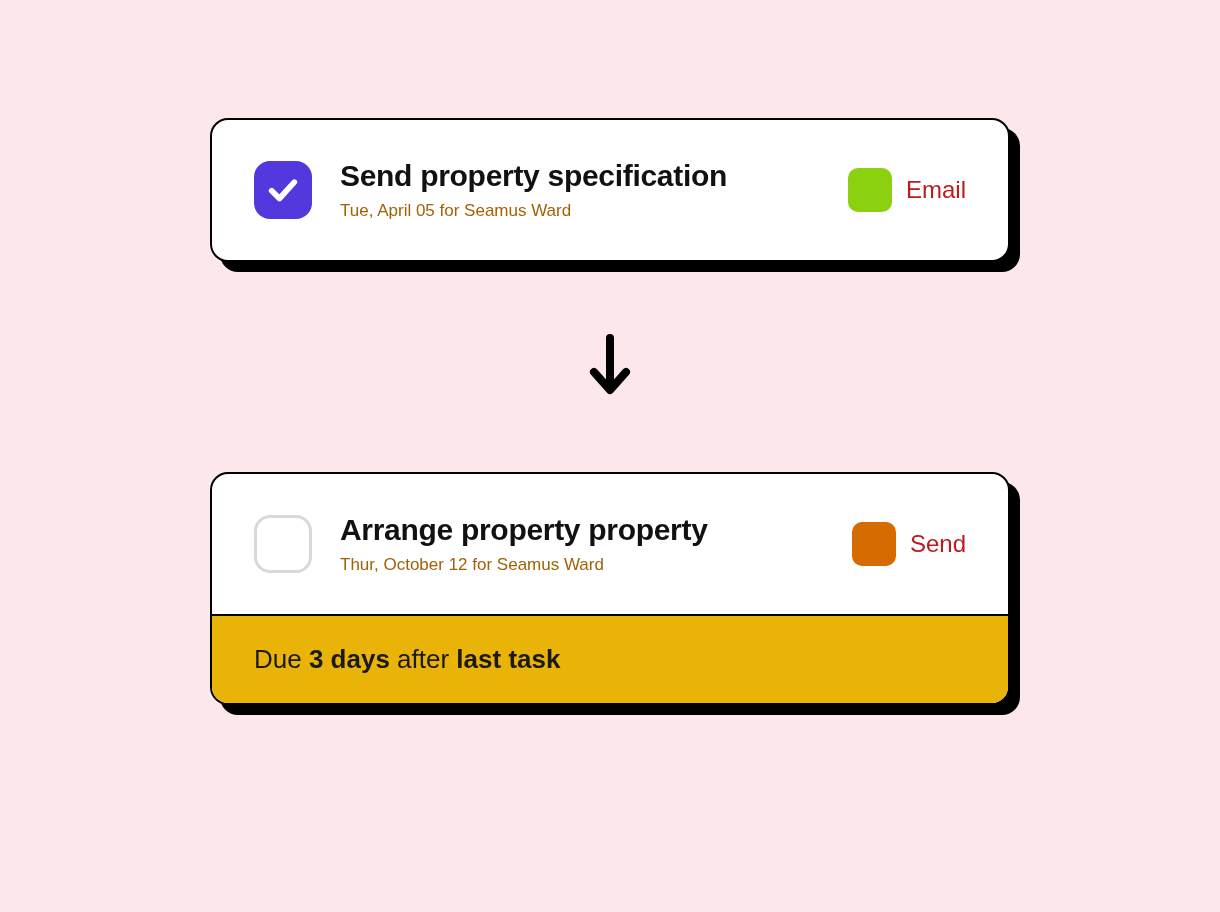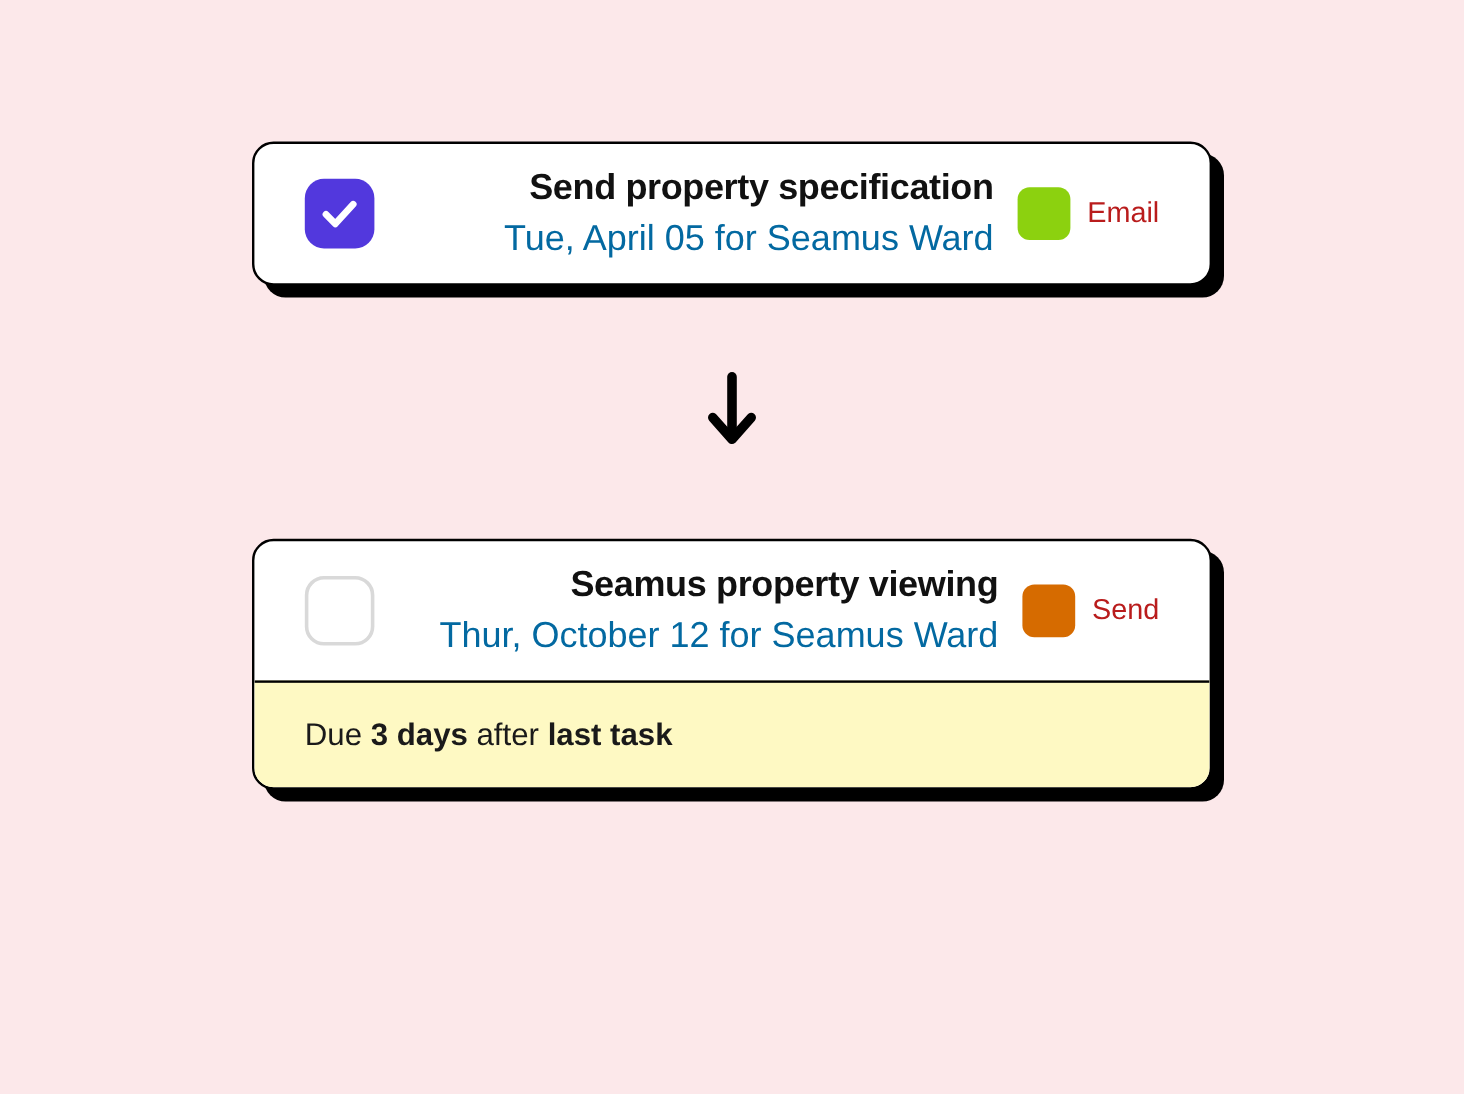--- a/index.html
+++ b/index.html
@@ -18,22 +18,21 @@
     width: 800px;
     background: #ffffff;
     border: 2px solid #000000;
     border-radius: 18px;
     box-shadow: 10px 10px 0 0 #000000;
     overflow: hidden;
   }
   .card-body {
     display: flex;
     align-items: center;
-    padding: 20px 42px;
-    text-align: right;
+    padding: 39px 42px;
   }
   .checkbox {
     width: 58px;
     height: 58px;
     border-radius: 16px;
     flex-shrink: 0;
     display: flex;
     align-items: center;
     justify-content: center;
   }
@@ -52,22 +51,22 @@
     flex: 1;
     margin-left: 28px;
   }
   .task-title {
     font-size: 30px;
     font-weight: 700;
     color: #111111;
     letter-spacing: -0.3px;
   }
   .task-subtitle {
-    font-size: 30px;
-    color: #0369a1;
+    font-size: 17px;
+    color: #a16207;
     margin-top: 8px;
   }
   .tag {
     display: flex;
     align-items: center;
     flex-shrink: 0;
     margin-left: 20px;
   }
   .tag-swatch {
     width: 44px;
@@ -80,21 +79,21 @@
     color: #b91c1c;
   }
   .arrow-wrap {
     margin: 72px 0 72px 0;
   }
   .arrow-wrap svg {
     width: 48px;
     height: 62px;
   }
   .card-footer {
-    background: #fef9c3;
+    background: #eab308;
     border-top: 2px solid #000000;
     padding: 28px 42px;
     font-size: 26px;
     color: #1a1a1a;
   }
   .card-footer .b { font-weight: 700; }
 </style>
 </head>
 <body>
 
@@ -120,21 +119,21 @@
   <svg viewBox="0 0 48 62">
     <line x1="24" y1="4" x2="24" y2="52" stroke="#000000" stroke-width="8" stroke-linecap="round"></line>
     <path d="M8 38 L24 56 L40 38" fill="none" stroke="#000000" stroke-width="8" stroke-linecap="round" stroke-linejoin="round"></path>
   </svg>
 </div>
 
 <div class="card">
   <div class="card-body">
     <div class="checkbox unchecked"></div>
     <div class="task-text">
-      <div class="task-title">Seamus property viewing</div>
+      <div class="task-title">Arrange property property</div>
       <div class="task-subtitle">Thur, October 12 for Seamus Ward</div>
     </div>
     <div class="tag">
       <div class="tag-swatch" style="background:#d66b00"></div>
       <div class="tag-label">Send</div>
     </div>
   </div>
   <div class="card-footer">
     <span>Due </span><span class="b">3 days</span><span> after </span><span class="b">last task</span>
   </div>

